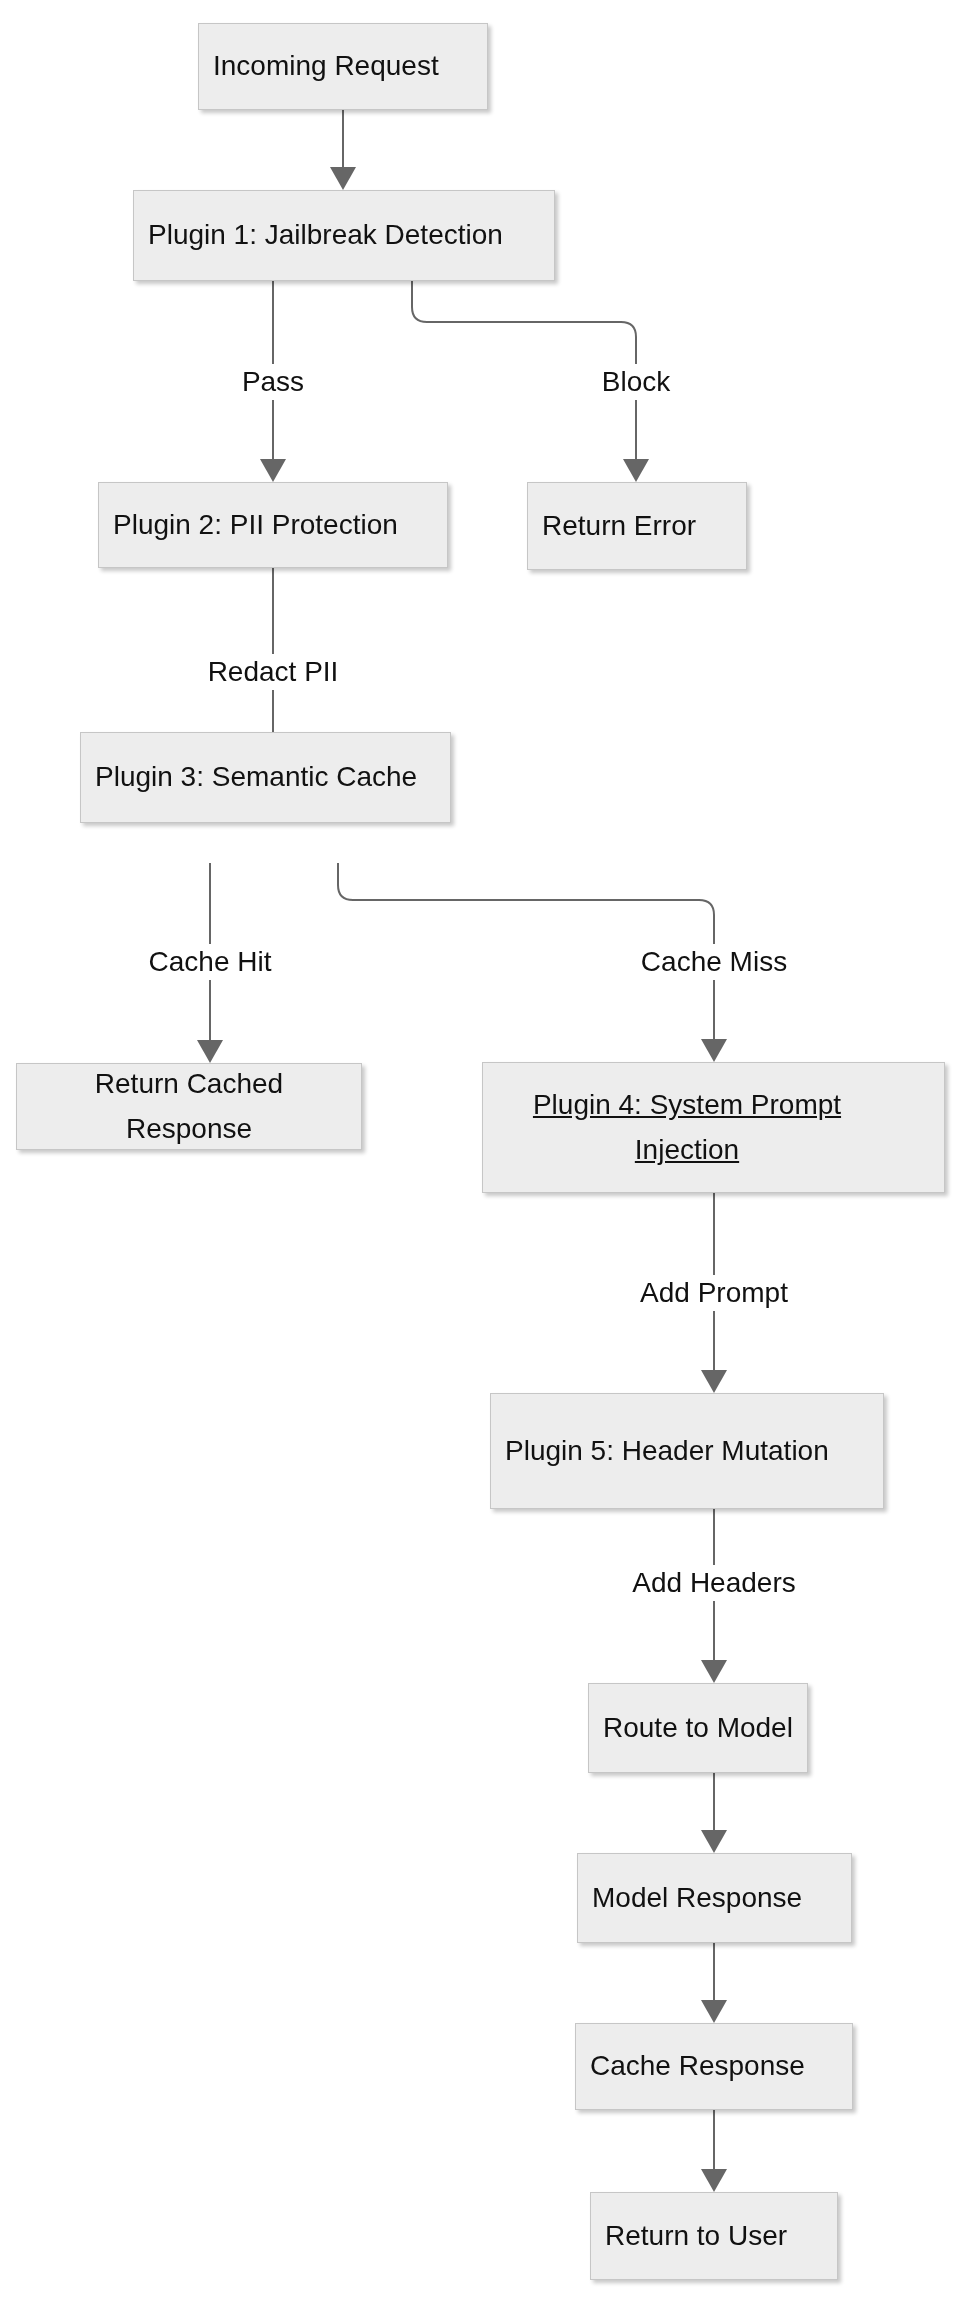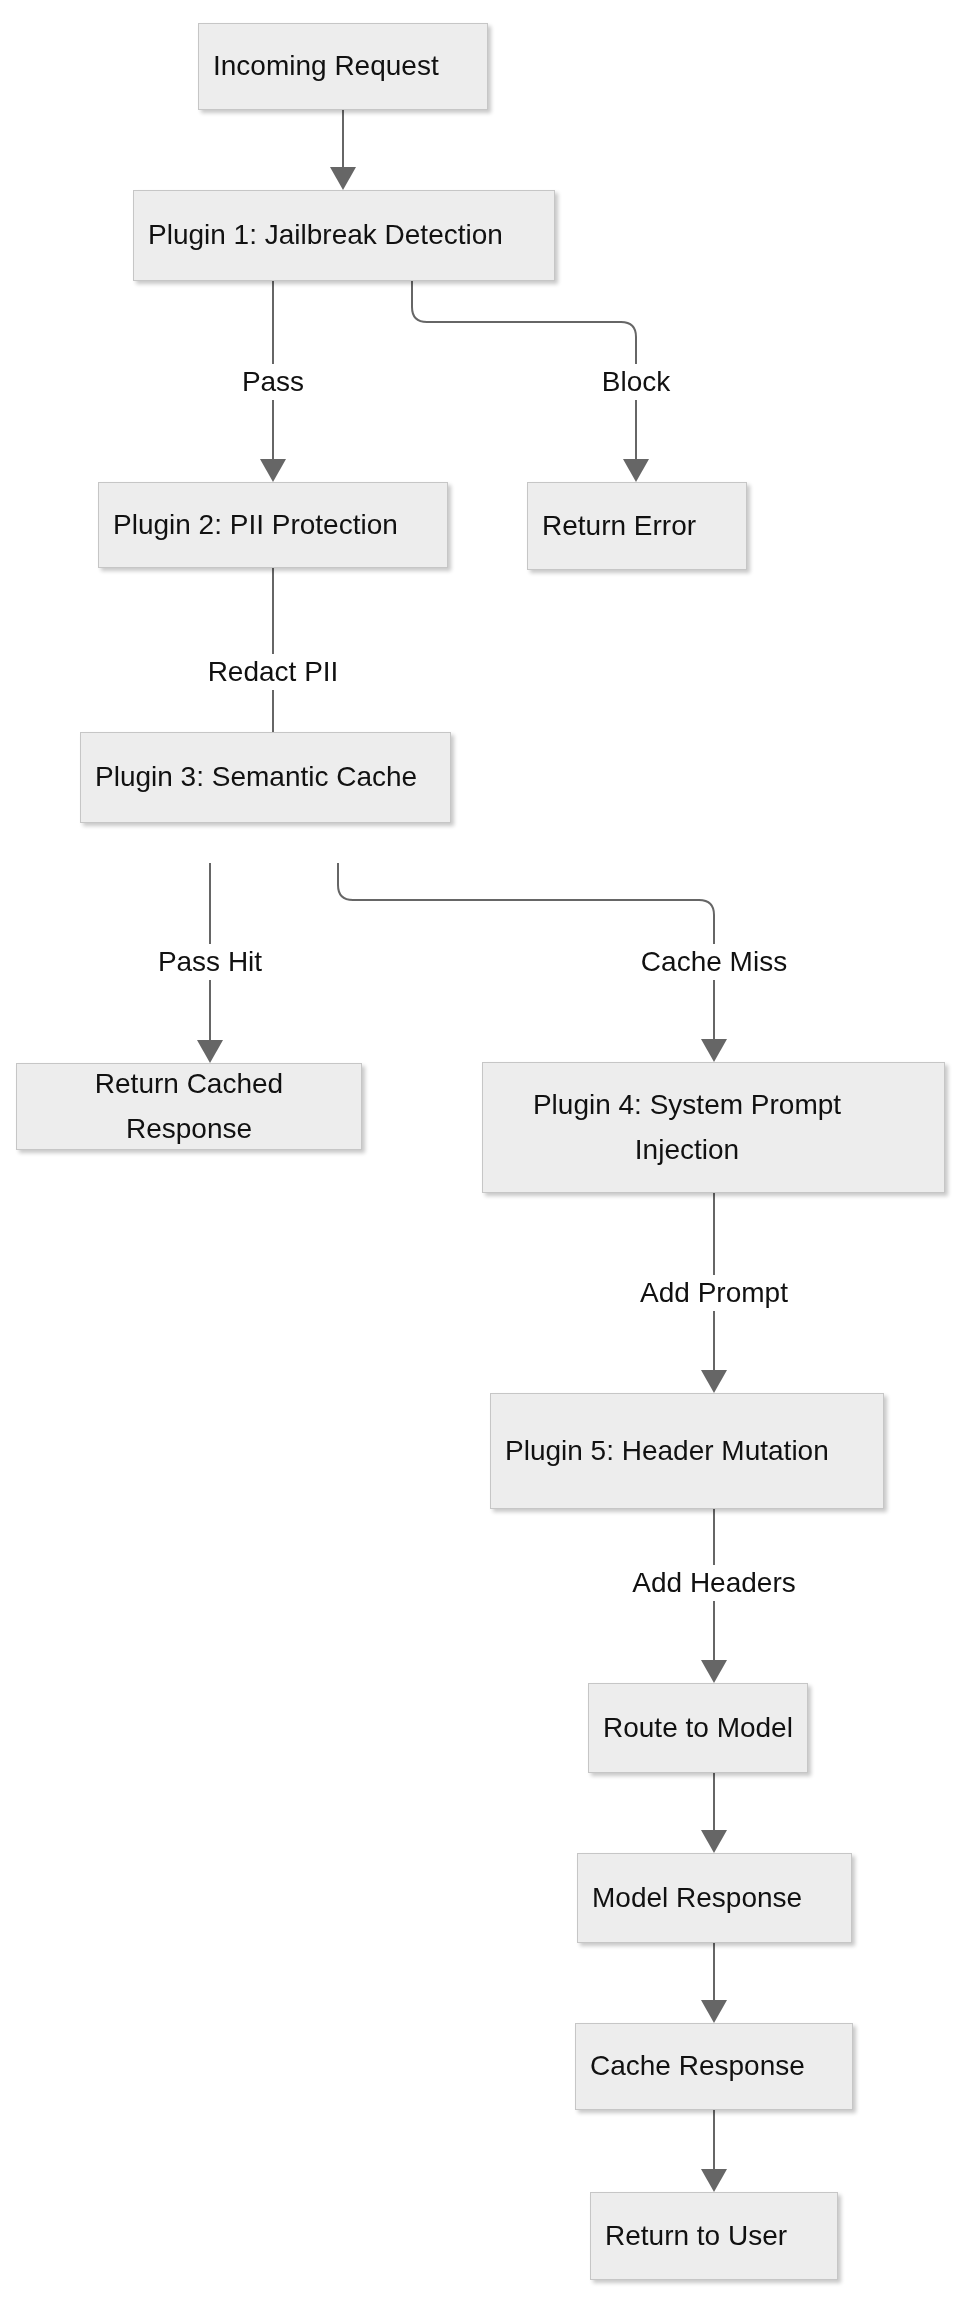--- a/index.html
+++ b/index.html
@@ -102,21 +102,21 @@
 
   <div class="node" style="left:80px;top:732px;width:371px;height:91px">
     <span>Plugin 3: Semantic Cache</span>
   </div>
 
   <div class="node" style="left:16px;top:1063px;width:346px;height:87px">
     <span>Return Cached Response</span>
   </div>
 
   <div class="node" style="left:482px;top:1062px;width:463px;height:131px">
-    <span style="max-width:380px;">Plugin 4: System Prompt Injection</span>
+    <span style="max-width:380px;text-decoration:underline;">Plugin 4: System Prompt Injection</span>
   </div>
 
   <div class="node" style="left:490px;top:1393px;width:394px;height:116px">
     <span>Plugin 5: Header Mutation</span>
   </div>
 
   <div class="node" style="left:588px;top:1683px;width:220px;height:90px">
     <span>Route to Model</span>
   </div>
 
@@ -128,18 +128,18 @@
     <span>Model Response</span>
   </div>
 
   <div class="node" style="left:590px;top:2192px;width:248px;height:88px">
     <span>Return to User</span>
   </div>
 
   <span class="edge-label" style="left:273px;top:382px">Pass</span>
   <span class="edge-label" style="left:636px;top:382px">Block</span>
   <span class="edge-label" style="left:273px;top:672px">Redact PII</span>
-  <span class="edge-label" style="left:210px;top:962px">Pass Hit</span>
+  <span class="edge-label" style="left:210px;top:962px">Cache Hit</span>
   <span class="edge-label" style="left:714px;top:962px">Cache Miss</span>
   <span class="edge-label" style="left:714px;top:1293px">Add Prompt</span>
   <span class="edge-label" style="left:714px;top:1583px">Add Headers</span>
 
 </div>
 
 </body></html>

